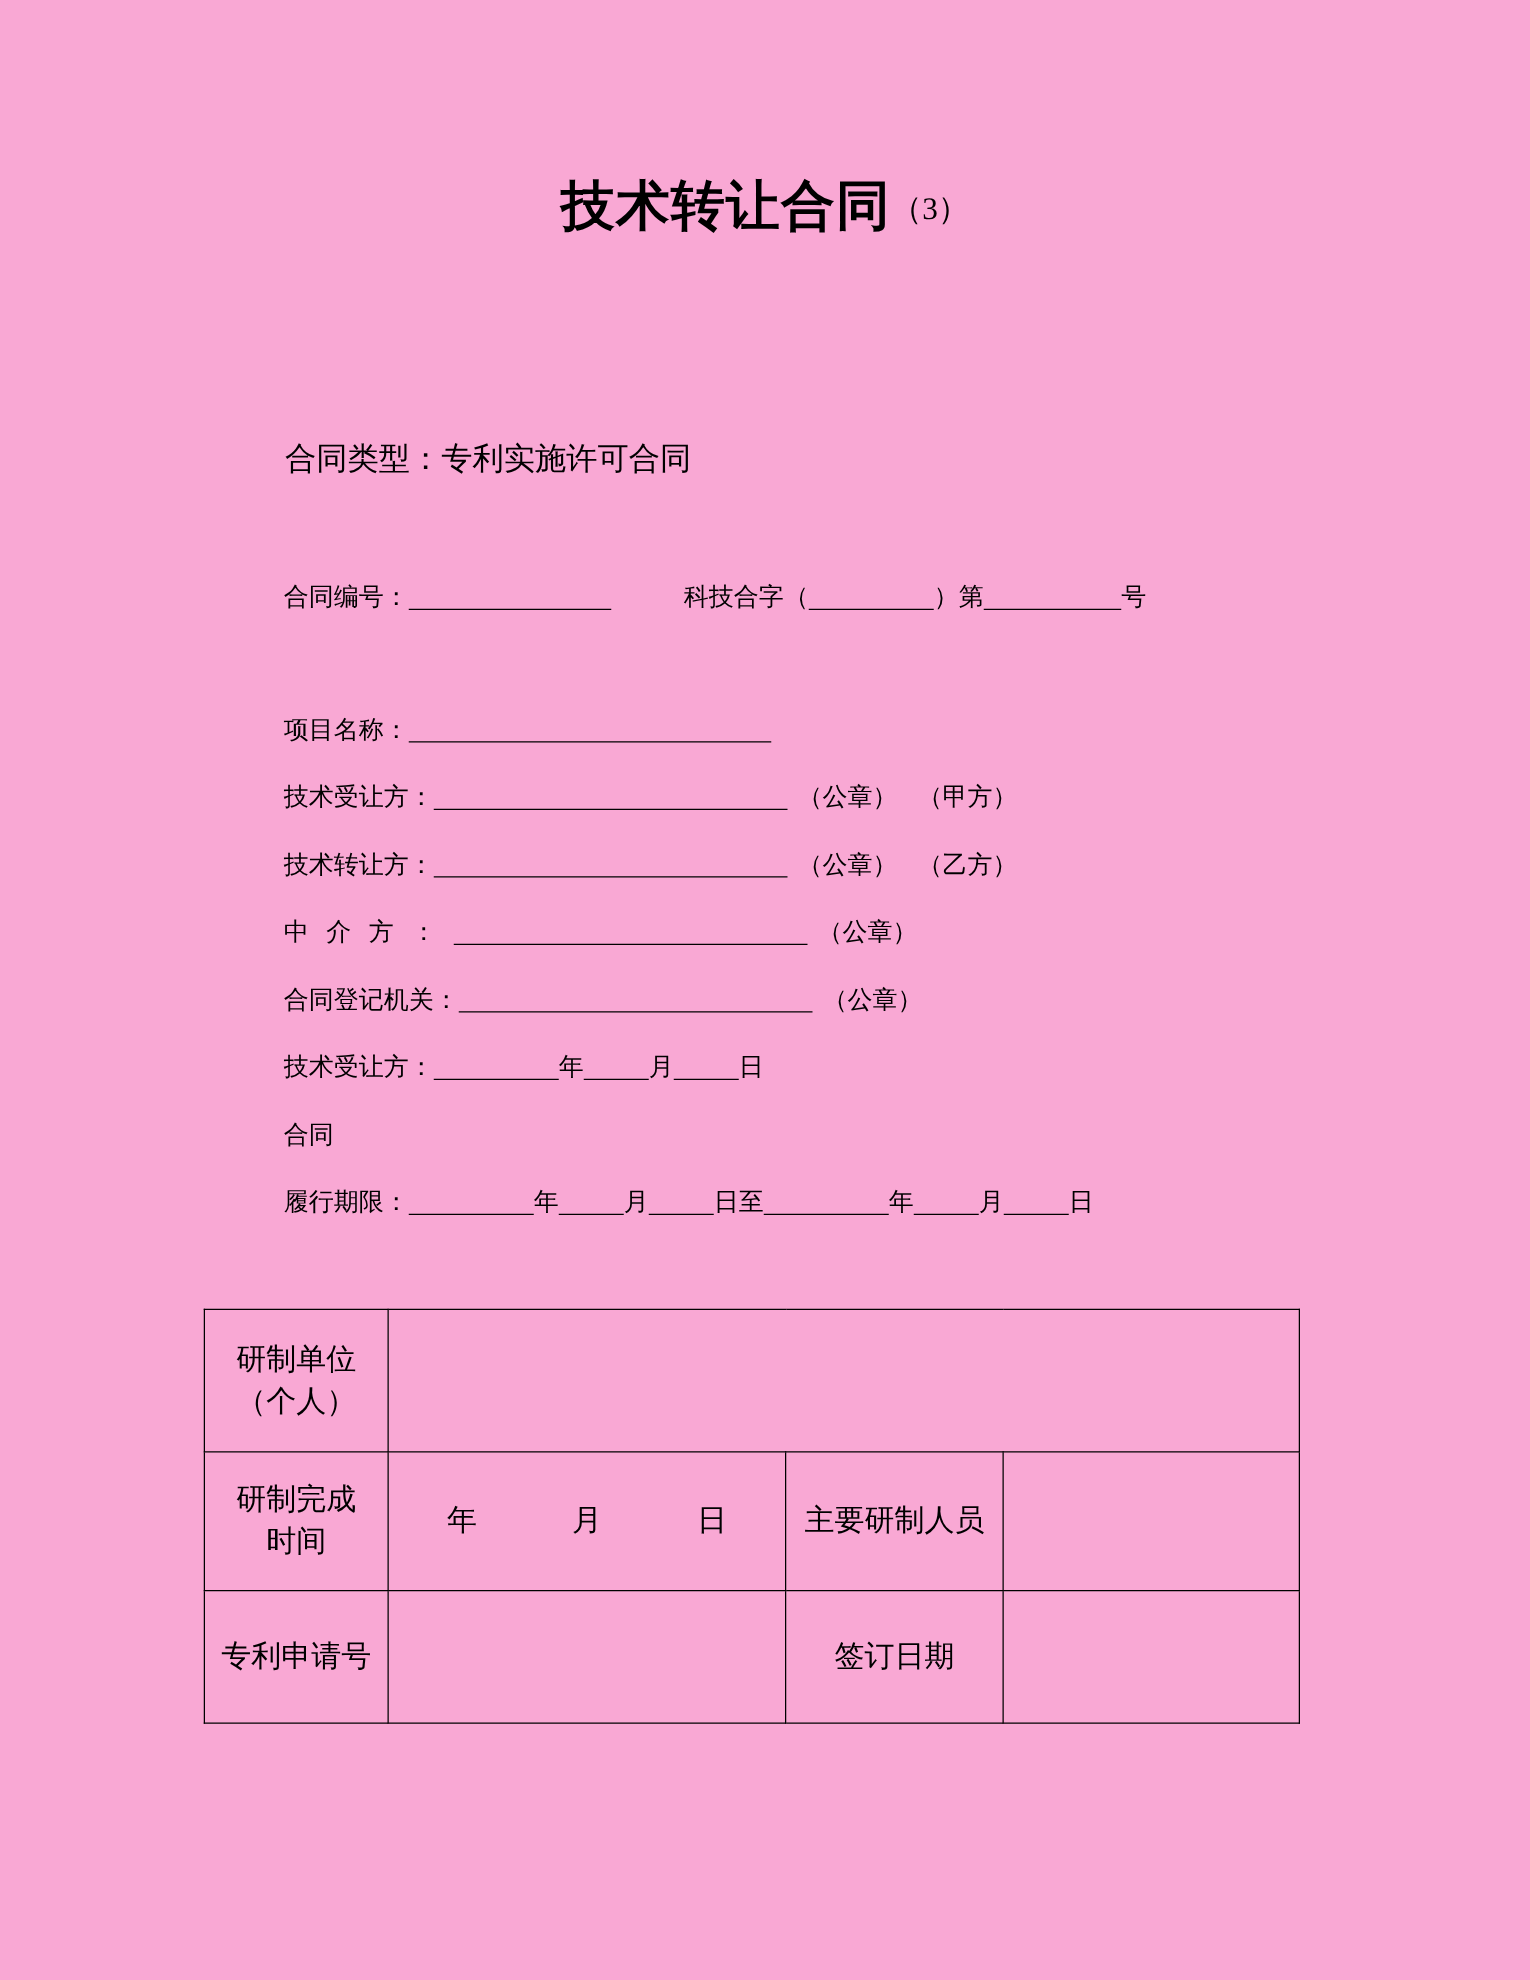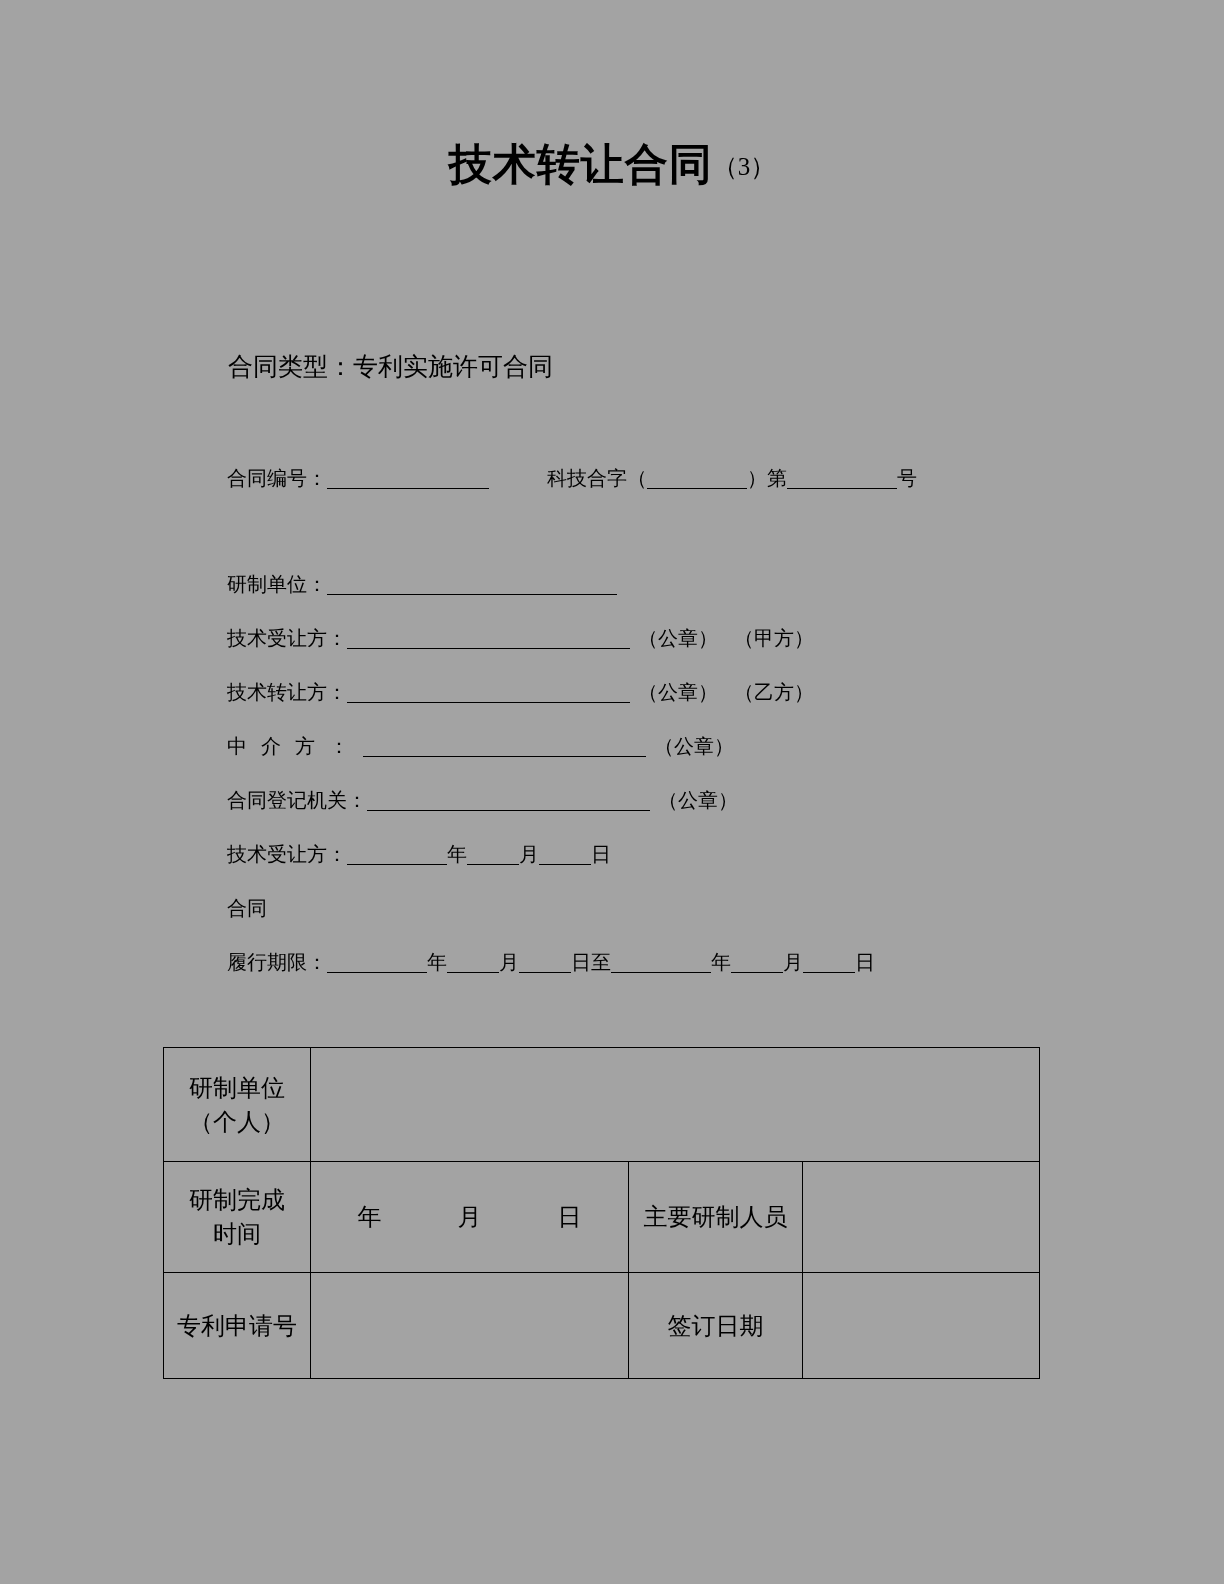--- a/index.html
+++ b/index.html
@@ -8,21 +8,21 @@
     background: #ffffff;
   }
   body {
     font-family: "Liberation Serif", "DejaVu Serif", serif;
     color: #000000;
   }
   #page {
     position: relative;
     width: 1224px;
     height: 1584px;
-    background: #a3a3a3;
+    background: #f9a8d4;
     overflow: hidden;
   }
 
   
   .title-block {
     position: absolute;
     top: 136px;
     left: 0;
     width: 1224px;
     text-align: center;
@@ -130,21 +130,21 @@
 
   <div class="contract-type">合同类型：专利实施许可合同</div>
 
   <div class="field-block">
 
     <div class="field-line">
       <span class="label">合同编号：</span><span class="blank b-contract-no"></span><span class="gap-wide"></span><span>科技合字（</span><span class="blank b-paren"></span><span>）第</span><span class="blank b-hao"></span><span>号</span>
     </div>
 
     <div class="field-line tall-gap">
-      <span class="label">研制单位：</span><span class="blank b-project"></span>
+      <span class="label">项目名称：</span><span class="blank b-project"></span>
     </div>
 
     <div class="field-line">
       <span class="label">技术受让方：</span><span class="blank b-party"></span><span class="seal-gap"></span><span>（公章）</span><span class="paren-gap"></span><span>（甲方）</span>
     </div>
 
     <div class="field-line">
       <span class="label">技术转让方：</span><span class="blank b-party"></span><span class="seal-gap"></span><span>（公章）</span><span class="paren-gap"></span><span>（乙方）</span>
     </div>
 

